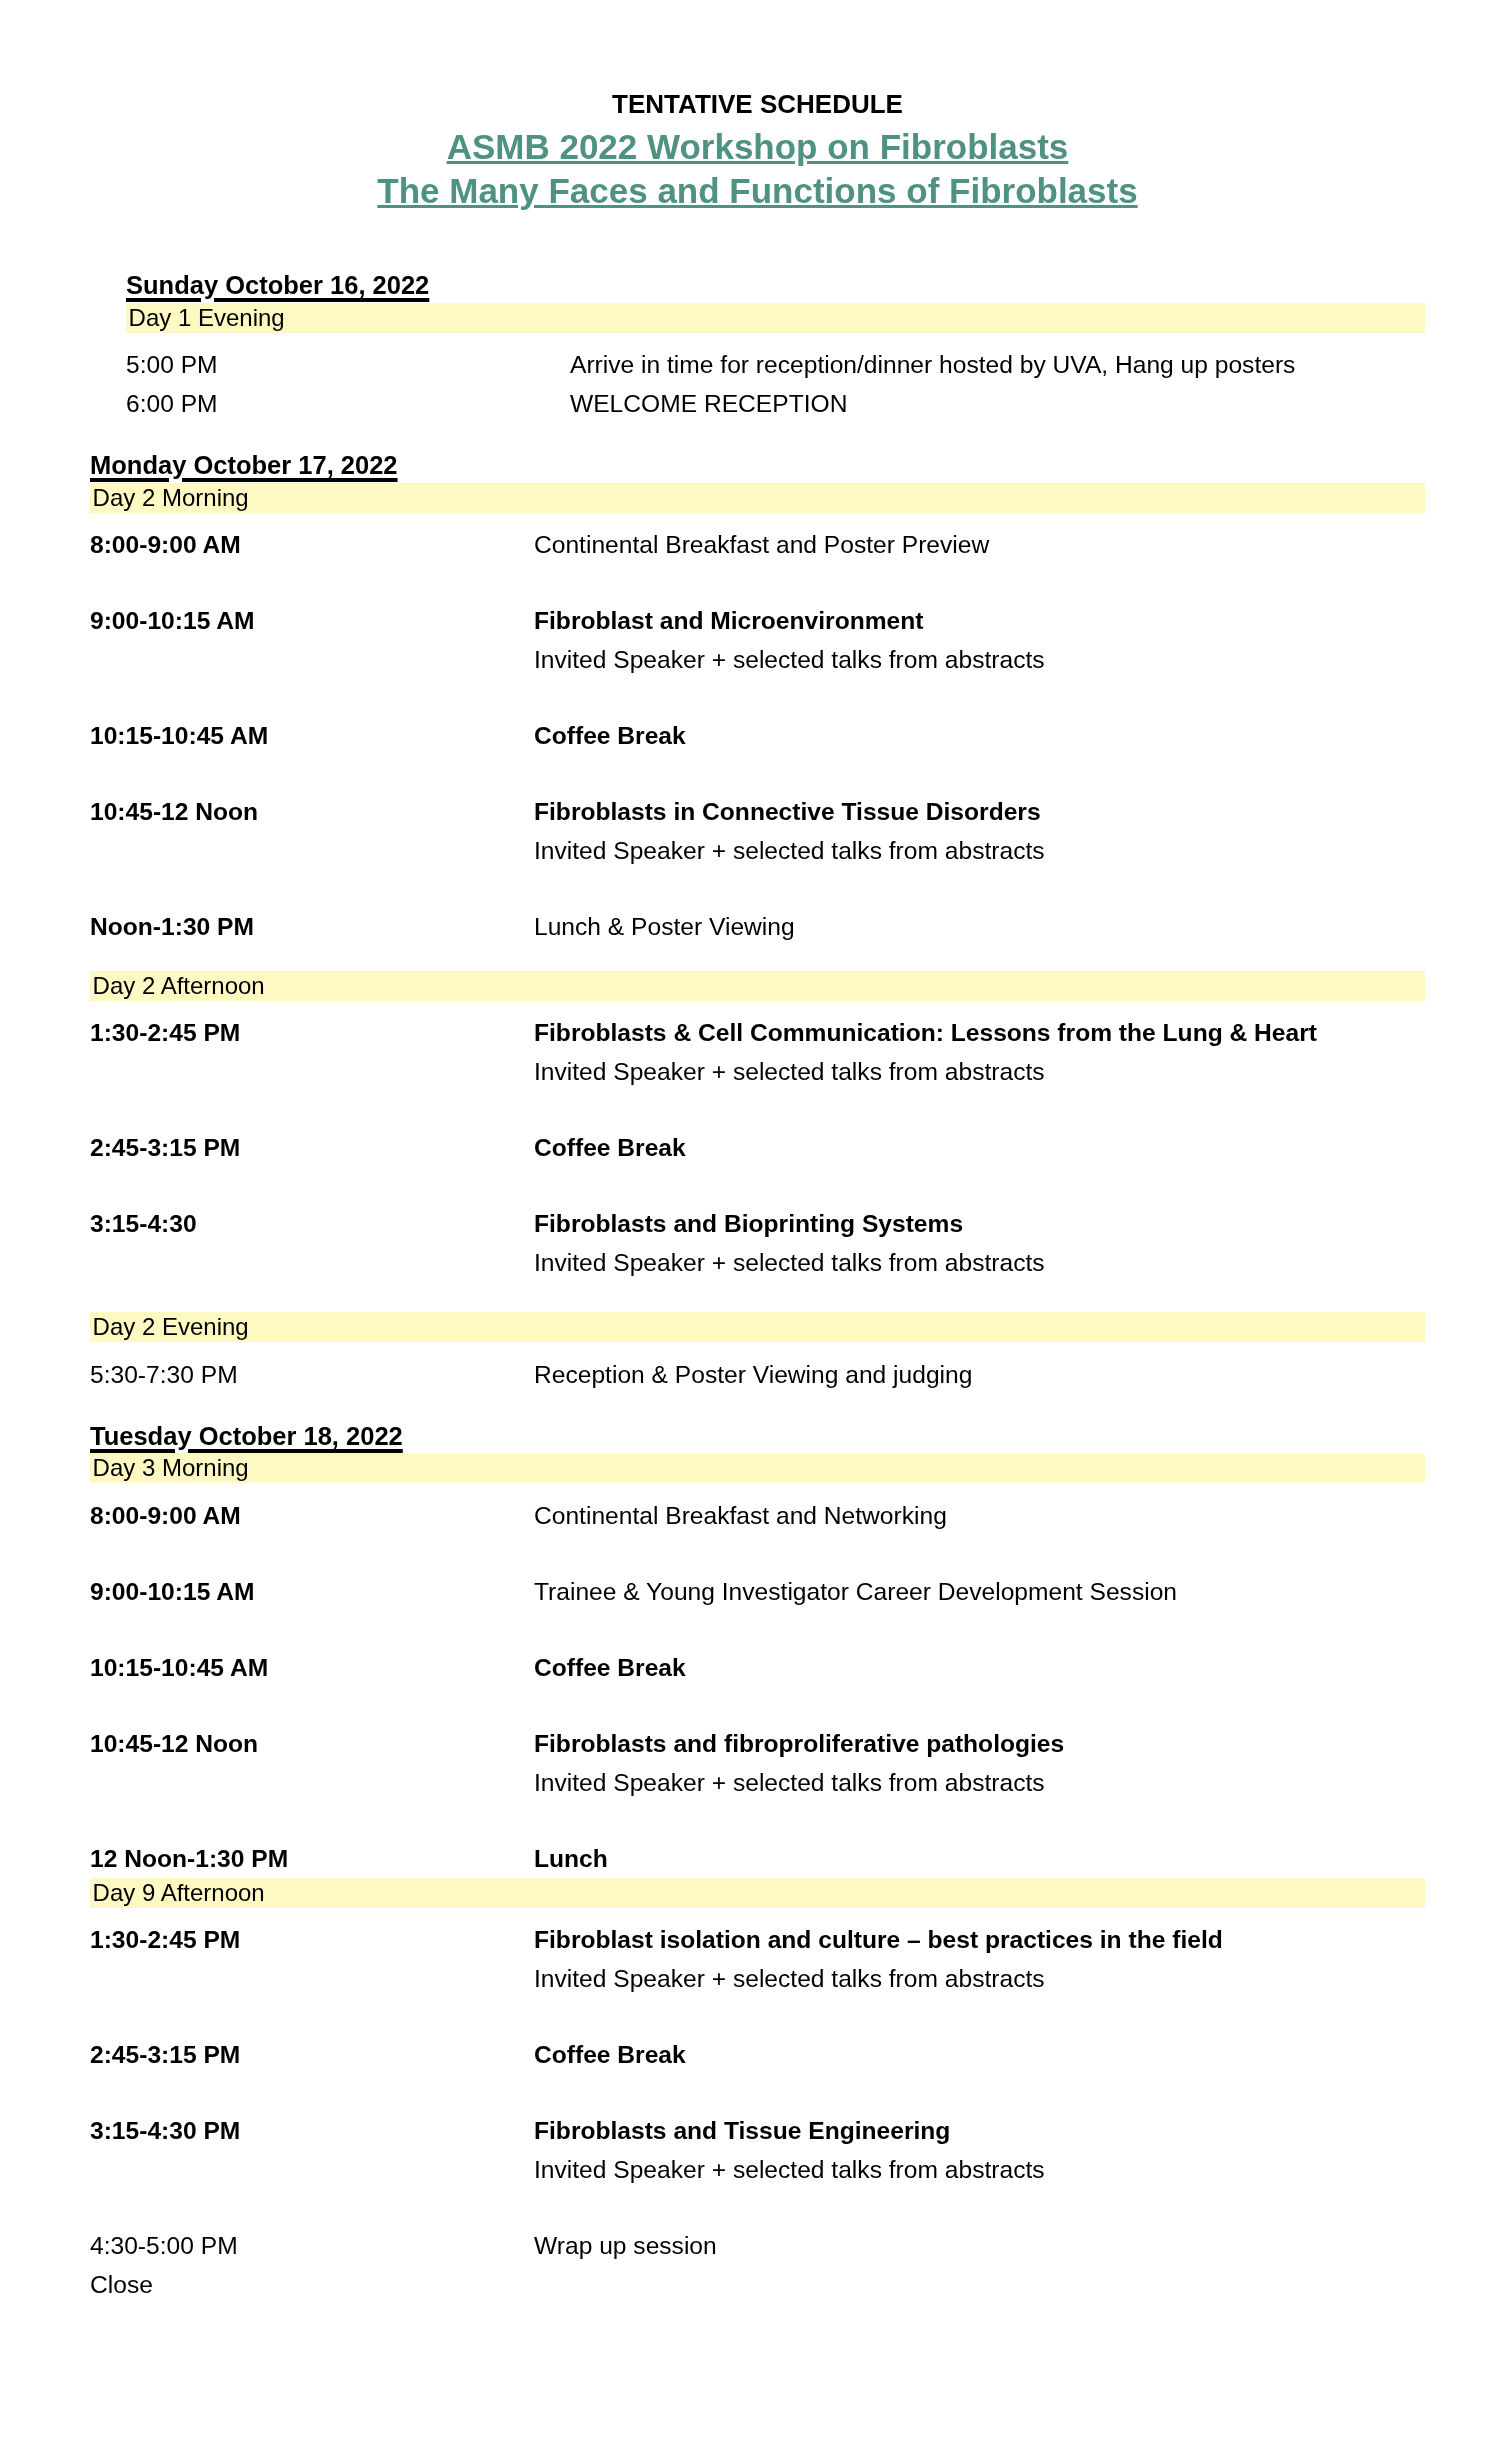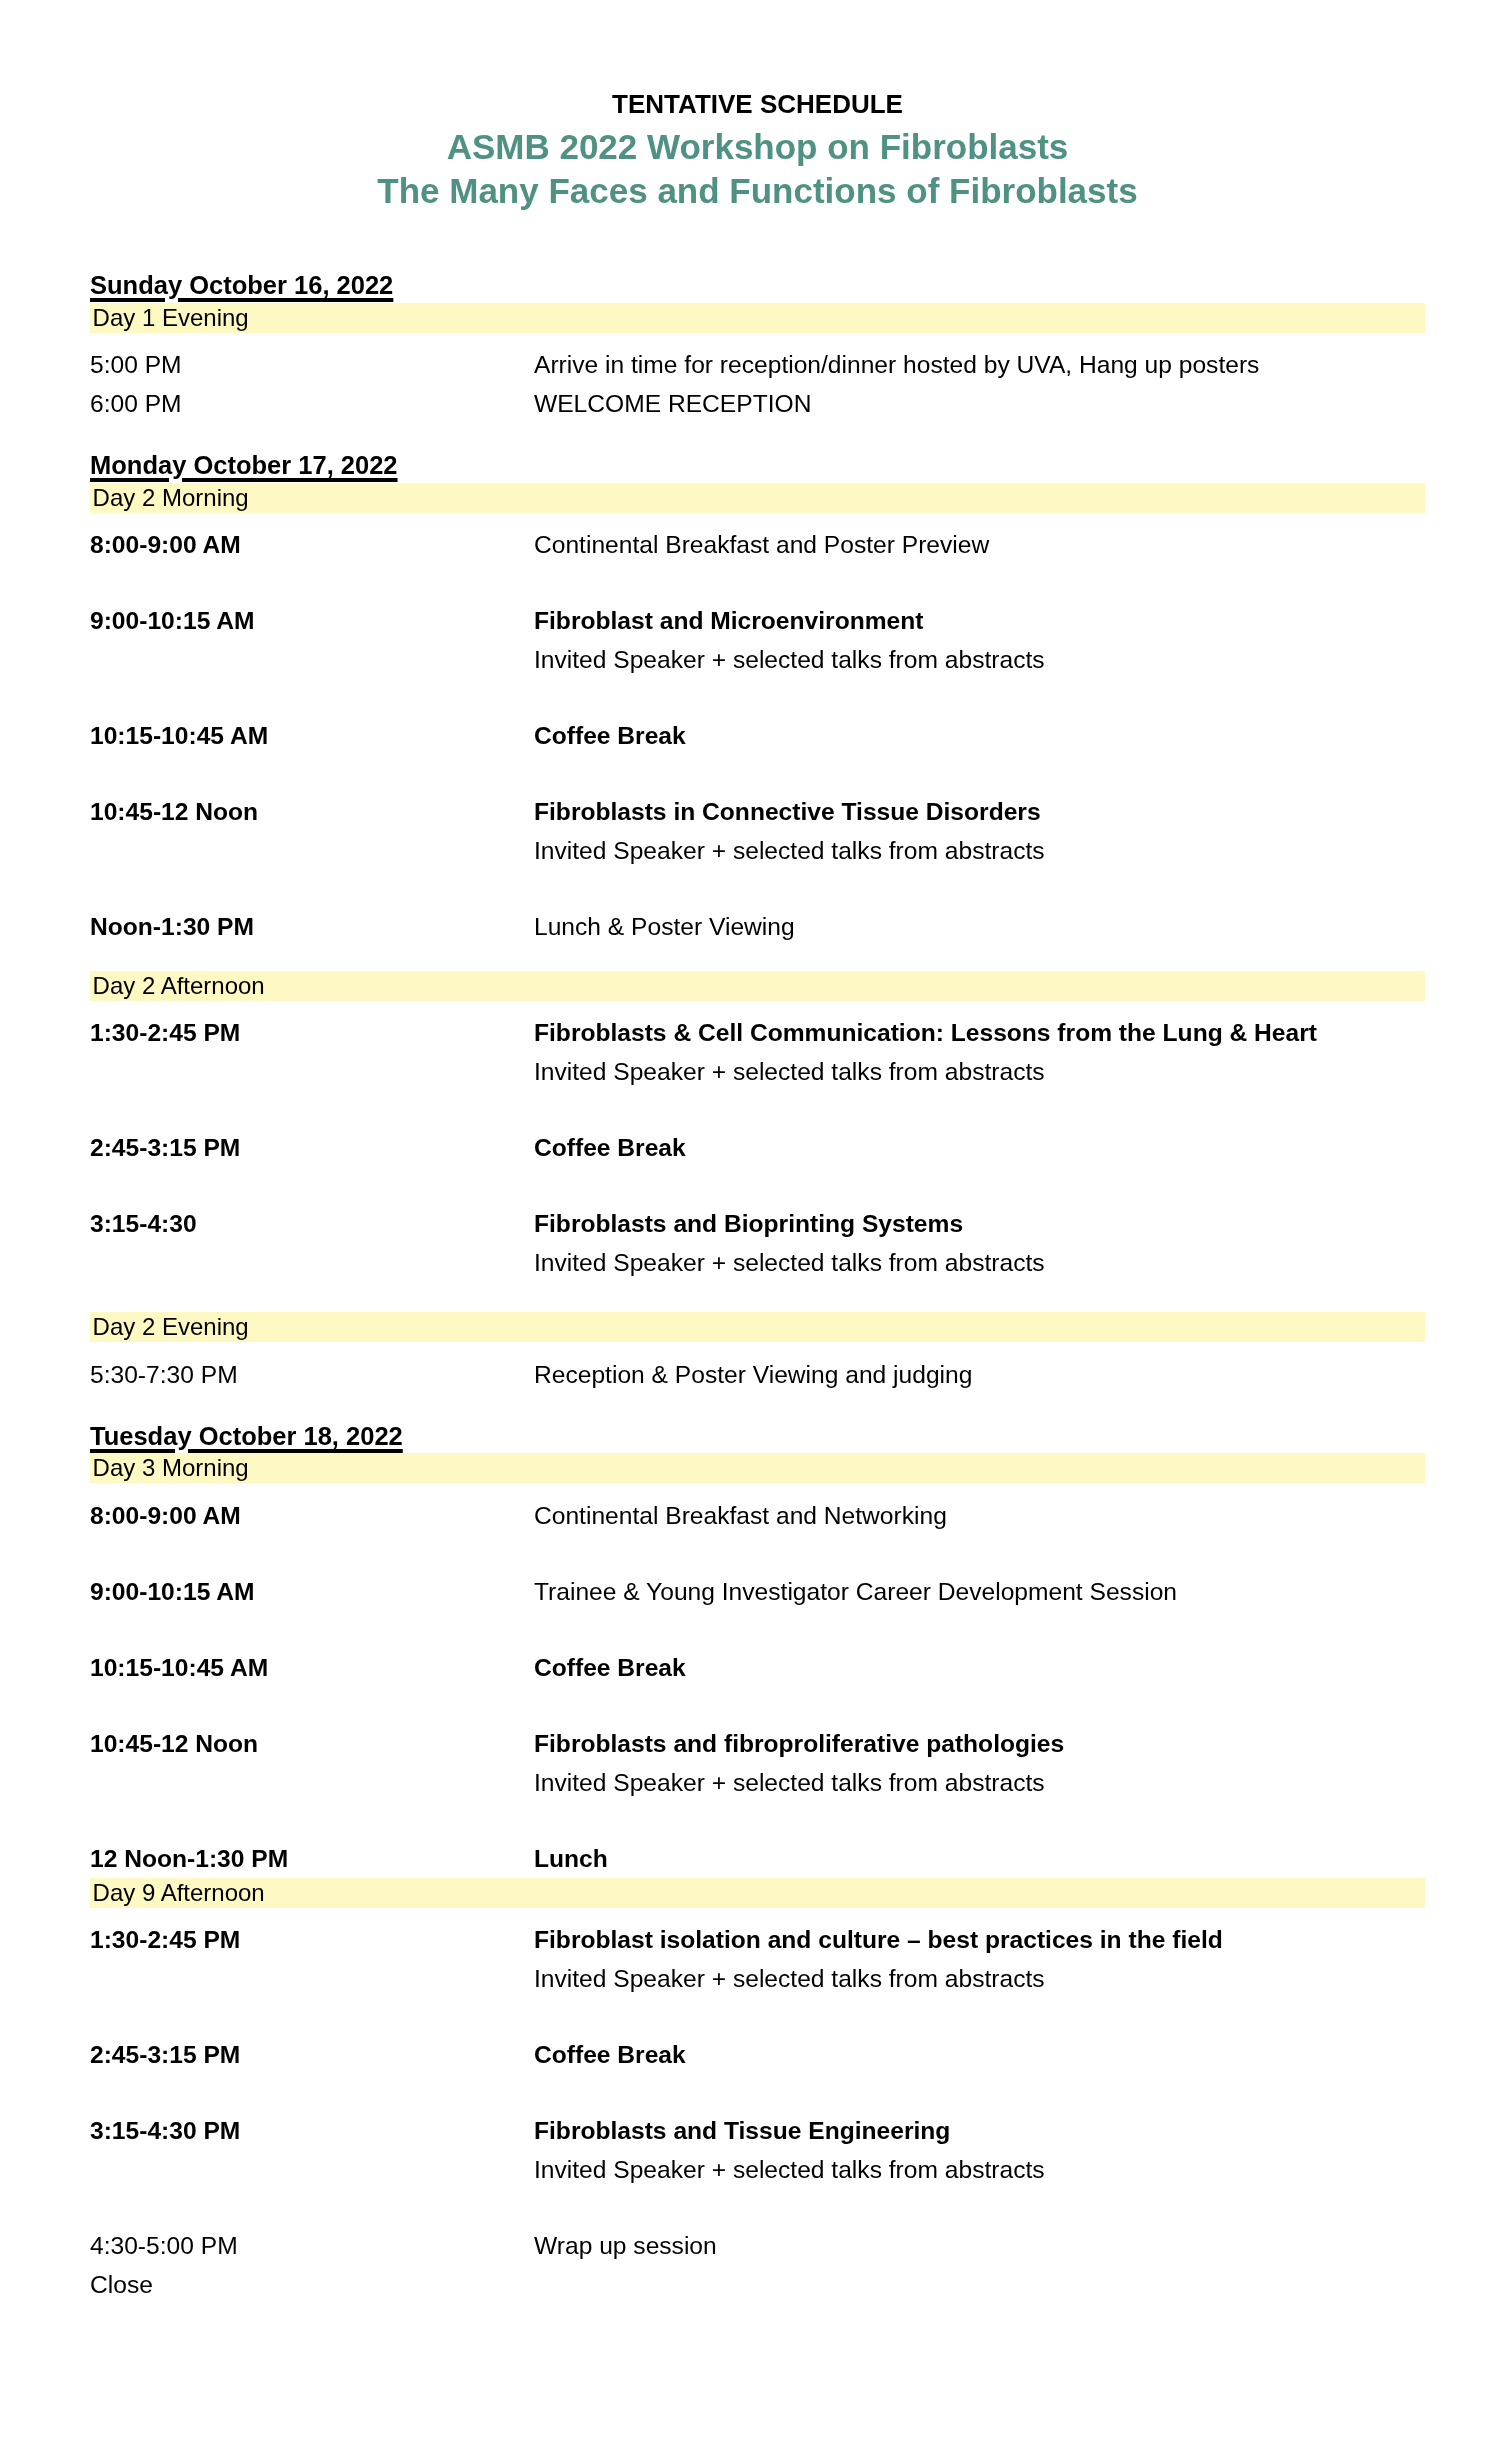--- a/index.html
+++ b/index.html
@@ -25,23 +25,24 @@
     font-weight: bold;
     line-height: 32px;
   }
   .title {
     margin-top: 5.3px;
     text-align: center;
     font-size: 35px;
     font-weight: bold;
     line-height: 44px;
     color: #4F9182;
+    text-decoration: underline;
   }
   .day { margin-top: 26px; }
-  .day.first { margin-top: 56px; }
+  .day.first { margin-top: 56px; margin-left: 36px; }
   .date {
     margin: 0;
     font-size: 25.5px;
     font-weight: bold;
     line-height: 32px;
     text-decoration: underline;
     text-decoration-thickness: 3.5px;
     text-underline-offset: 4.4px;
   }
   .band {

